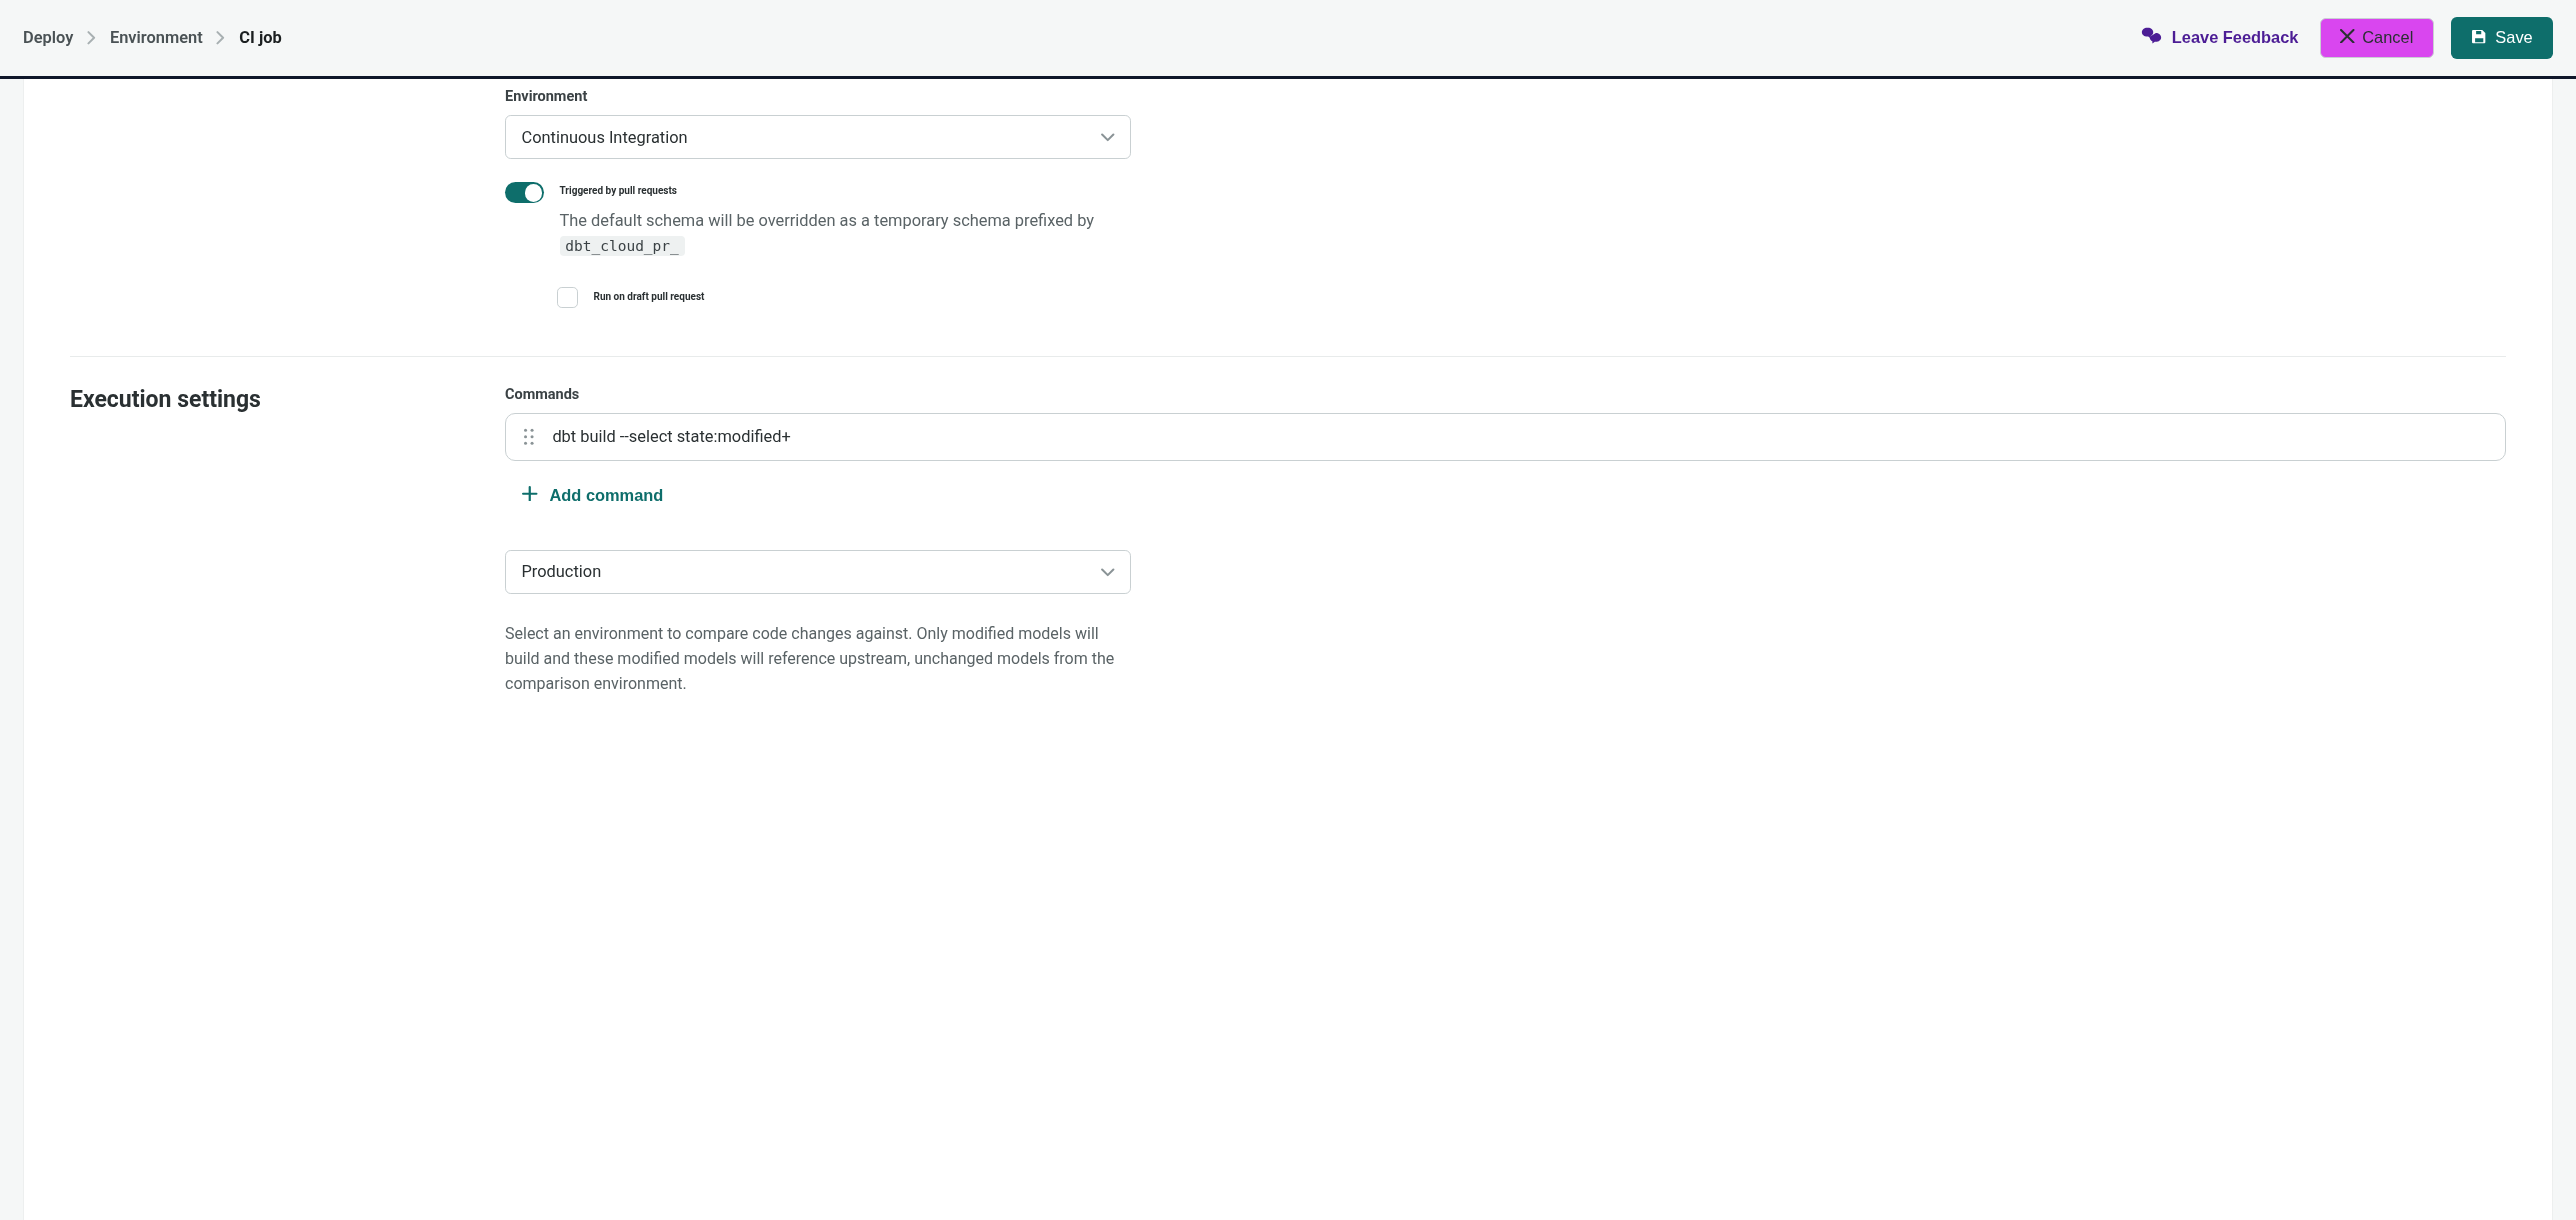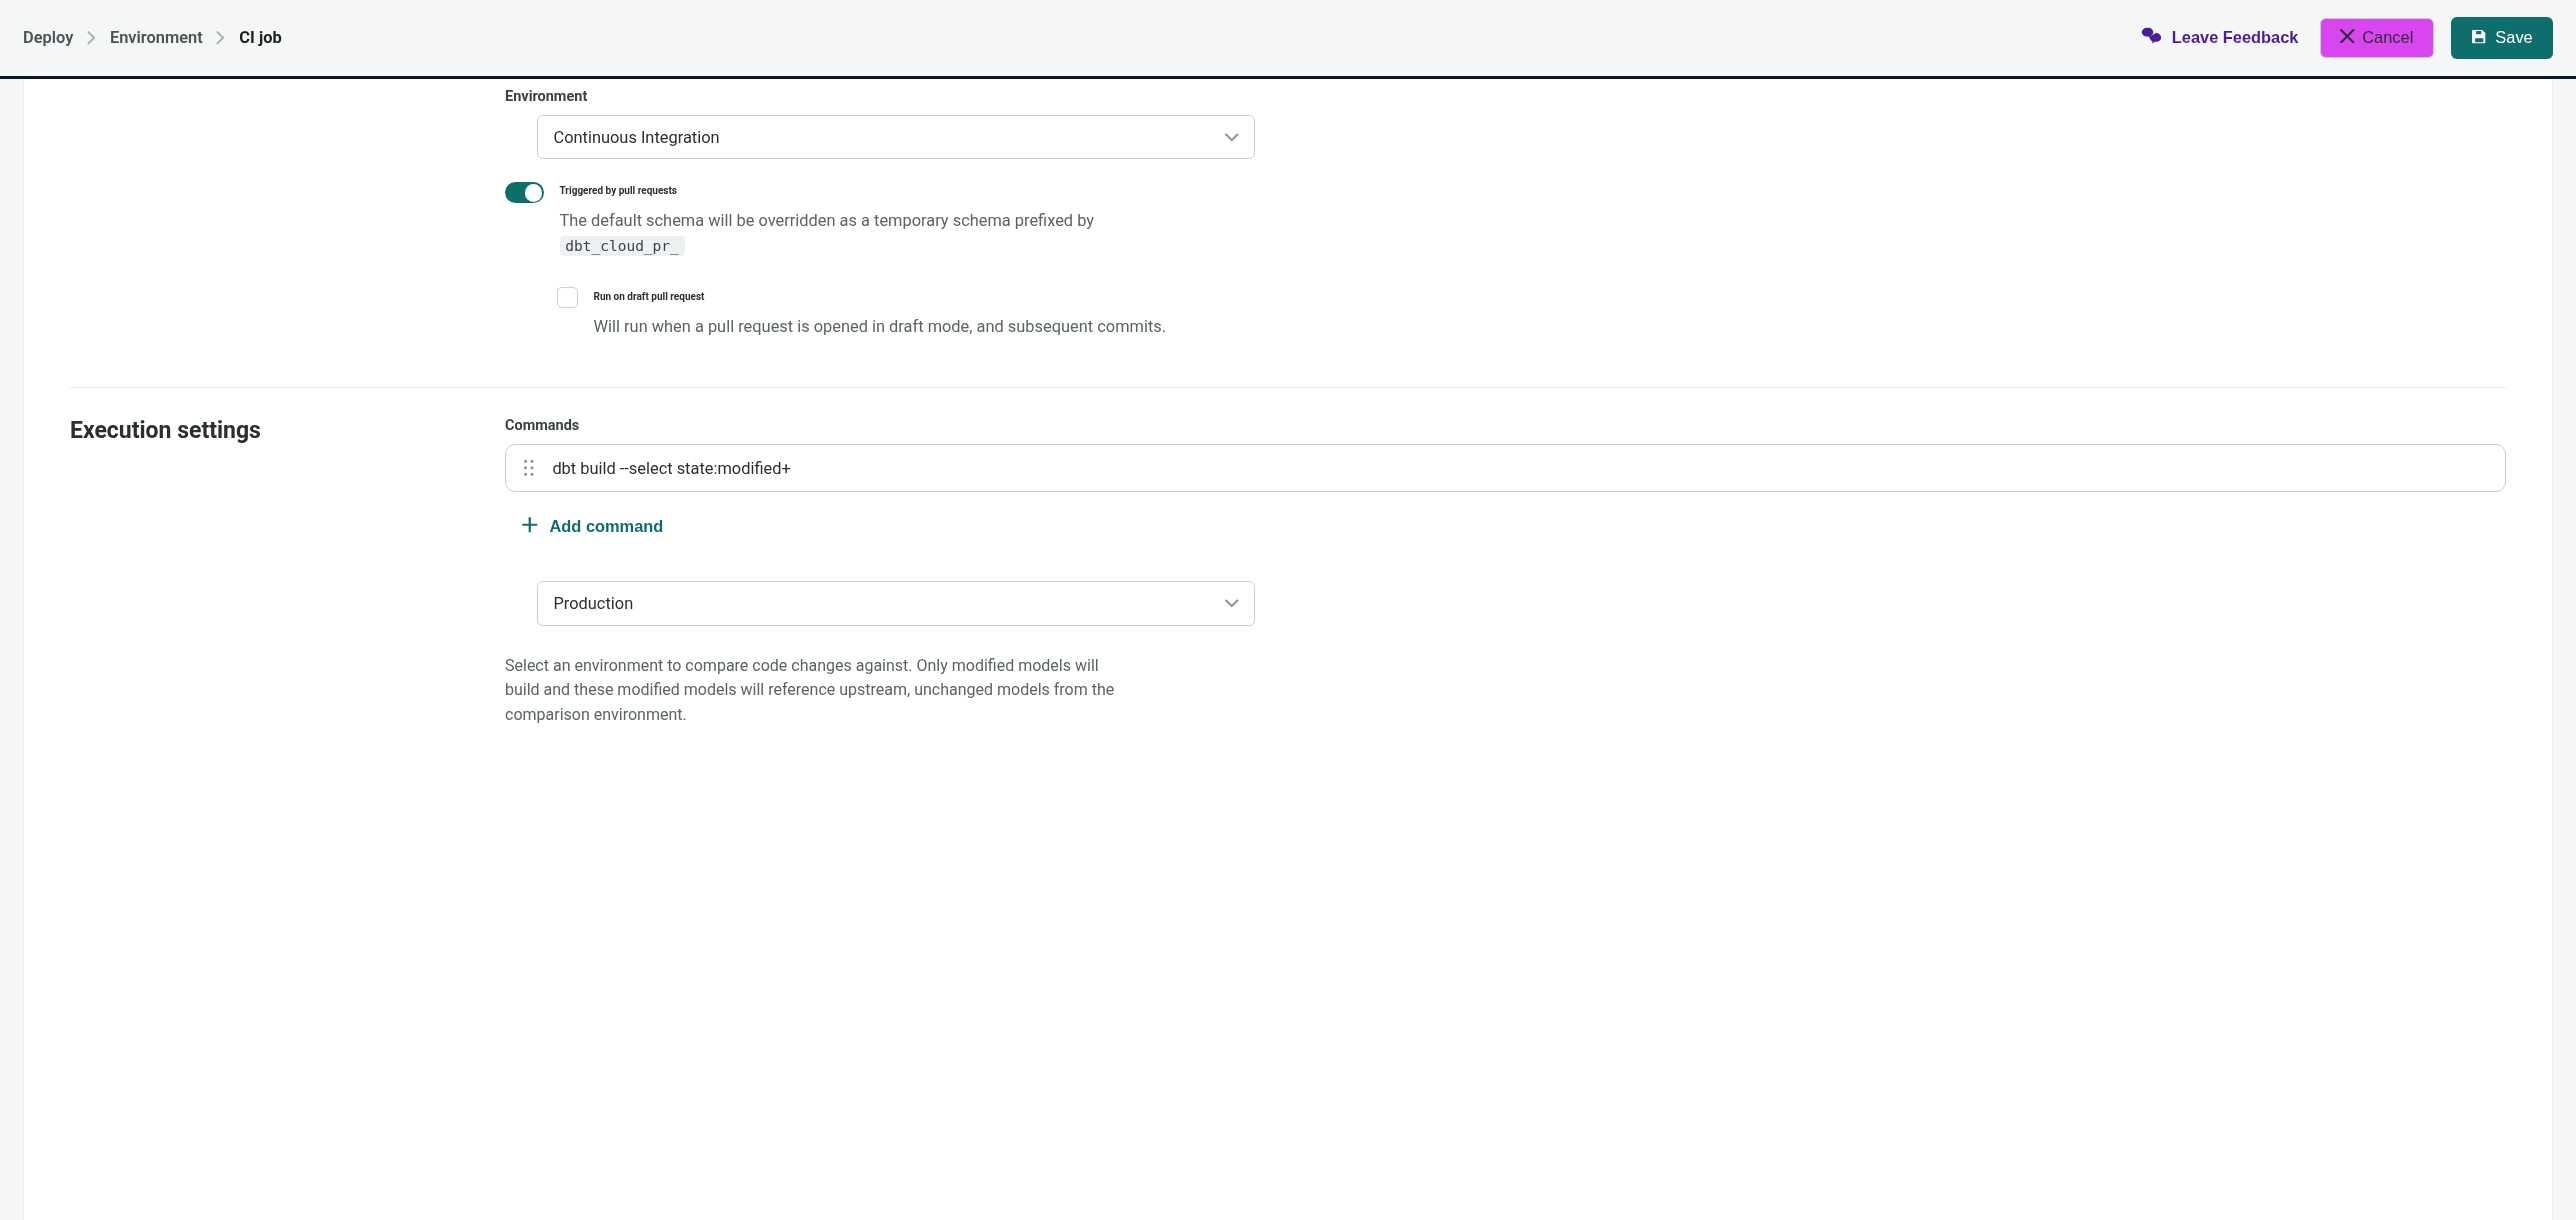--- a/index.html
+++ b/index.html
@@ -107,33 +107,32 @@
     color: #2a3032;
   }
   .field-label {
     font-size: 14.5px;
     font-weight: 700;
     color: #3b4245;
     margin-bottom: 9.7px;
     display: block;
   }
   .select {
-    width: 718px;
+    width: 626px;
     max-width: 100%;
     display: flex;
     align-items: center;
     justify-content: space-between;
     background: #fff;
     border: 1px solid #c9d0d2;
     border-radius: 5.8px;
     padding: 11.6px 15.5px;
     cursor: pointer;
     color: #2a3032;
     font-size: 16.4px;
-    margin-left: 32px;
   }
   .select-chevron {
     color: #8a9396;
   }
   .toggle-row {
     display: flex;
     gap: 15.5px;
     align-items: flex-start;
     margin-top: 21px;
   }
@@ -304,21 +303,20 @@
           <div class="toggle-desc">
             <span>The default schema will be overridden as a temporary schema prefixed by </span><span class="code">dbt_cloud_pr_</span>
           </div>
         </div>
       </div>
 
       <div class="checkbox-row">
         <div class="checkbox"></div>
         <div class="toggle-text">
           <strong>Run on draft pull request</strong>
-          <div class="toggle-desc">Will run when a pull request is opened in draft mode, and subsequent commits.</div>
         </div>
       </div>
     </div>
   </div>
 
   <div class="row divider">
     <div class="left-col">
       <div class="section-title">Execution settings</div>
     </div>
     <div class="right-col">

